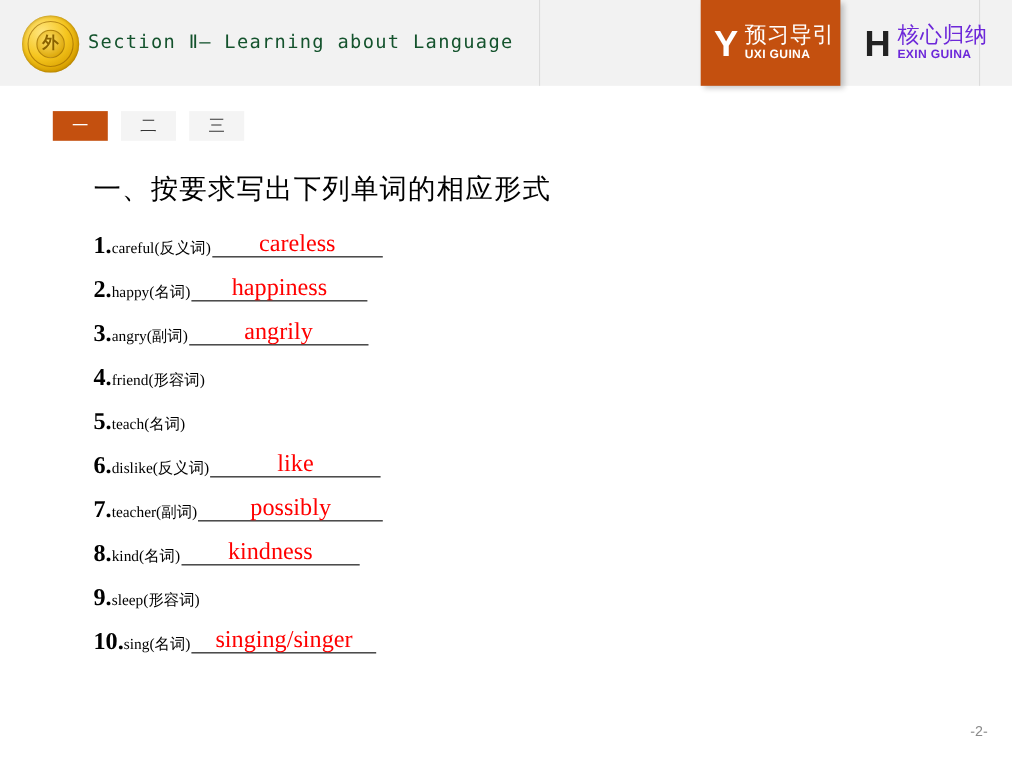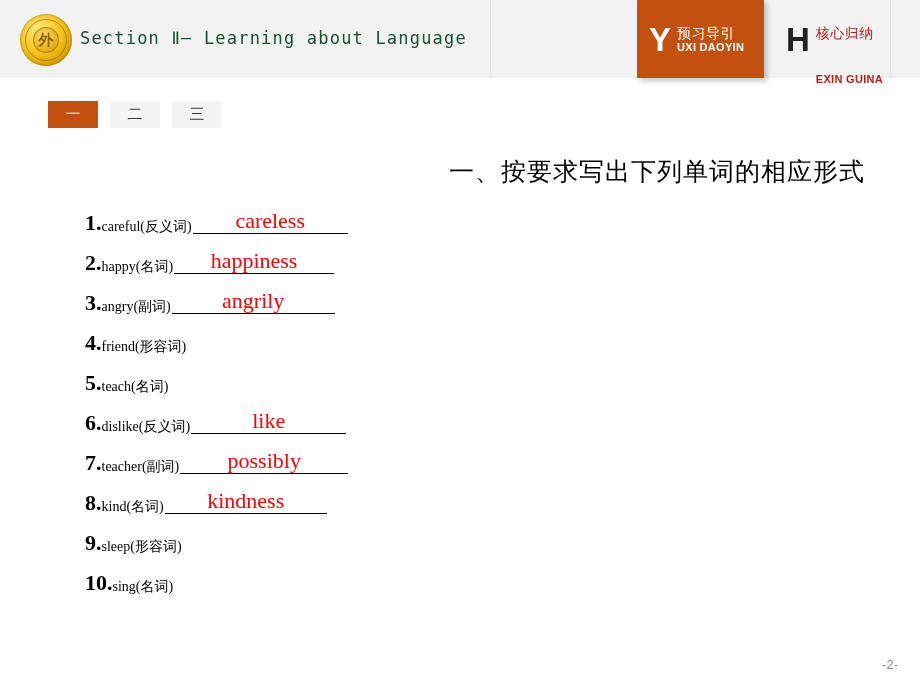--- a/index.html
+++ b/index.html
@@ -119,33 +119,33 @@
     font-size: 33px;
     font-weight: bold;
     line-height: 1;
     margin-right: 6px;
   }
   .nav-chip.active .nav-letter { color: #ffffff; }
   .nav-chip.plain  .nav-letter { color: #222222; }
   .nav-textblock { display: flex; flex-direction: column; justify-content: center; }
   .nav-cn {
     font-family: "Liberation Sans", sans-serif;
-    font-size: 14px;
+    font-size: 20px;
     line-height: 1.15;
     letter-spacing: .5px;
   }
   .nav-en {
     font-family: "Liberation Sans", sans-serif;
     font-size: 11px;
     font-weight: bold;
     line-height: 1.15;
     letter-spacing: .3px;
   }
   .nav-chip.active .nav-cn, .nav-chip.active .nav-en { color: #ffffff; }
-  .nav-chip.plain  .nav-cn, .nav-chip.plain  .nav-en { color: #b91c1c; margin-top: 32px; }
+  .nav-chip.plain  .nav-cn, .nav-chip.plain  .nav-en { color: #6d28d9; }
 
   
   .tabstrip {
     position: absolute;
     left: 48px;
     top: 101px;
     display: flex;
     gap: 12px;
   }
   .tab {
@@ -174,21 +174,20 @@
     top: 155px;
     width: 780px;
   }
   .exercise-heading {
     font-family: "Liberation Sans", sans-serif;
     font-size: 25px;
     color: #000000;
     letter-spacing: 1px;
     margin-bottom: 6px;
     white-space: nowrap;
-    text-align: right;
   }
   .q-list {
     margin: 0;
     padding: 0;
     list-style: none;
   }
   .q-item {
     display: flex;
     align-items: flex-end;
     height: 40px;
@@ -247,21 +246,21 @@
 
   <div class="section-title">Section Ⅱ— Learning about Language</div>
 
   <div class="header-divider d1"></div>
   <div class="header-divider d2"></div>
 
   <div class="nav-chip active">
     <span class="nav-letter">Y</span>
     <span class="nav-textblock">
       <span class="nav-cn">预习导引</span>
-      <span class="nav-en">UXI DAOYIN</span>
+      <span class="nav-en">UXI GUINA</span>
     </span>
   </div>
 
   <div class="nav-chip plain">
     <span class="nav-letter">H</span>
     <span class="nav-textblock">
       <span class="nav-cn">核心归纳</span>
       <span class="nav-en">EXIN GUINA</span>
     </span>
   </div>
@@ -329,18 +328,21 @@
           <span class="q-answer">kindness</span>
         </span>
       </li>
       <li class="q-item">
         <span class="q-num">9.</span>
         <span class="q-prompt">sleep(形容词)</span>
       </li>
       <li class="q-item">
         <span class="q-num">10.</span>
         <span class="q-prompt">sing(名词)</span>
+        <span class="q-blank" style="width: 168px;">
+          <span class="q-answer">singing/singer</span>
+        </span>
       </li>
     </ul>
 
 </div>
 
 <div class="page-number">-2-</div>
 
 </body></html>

